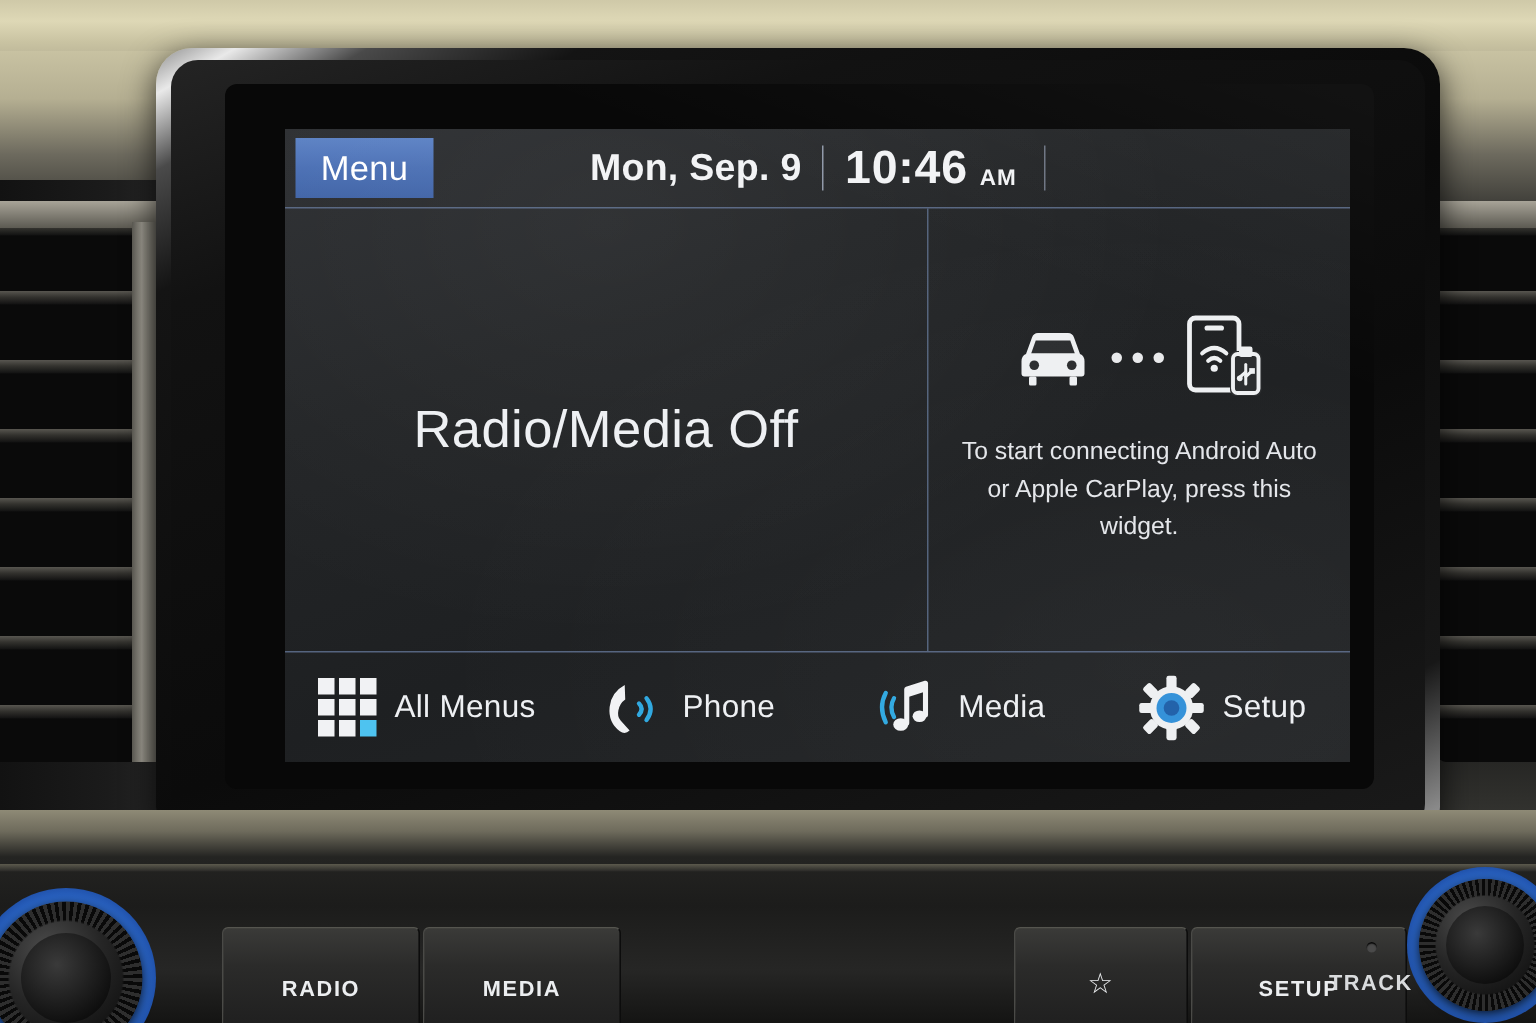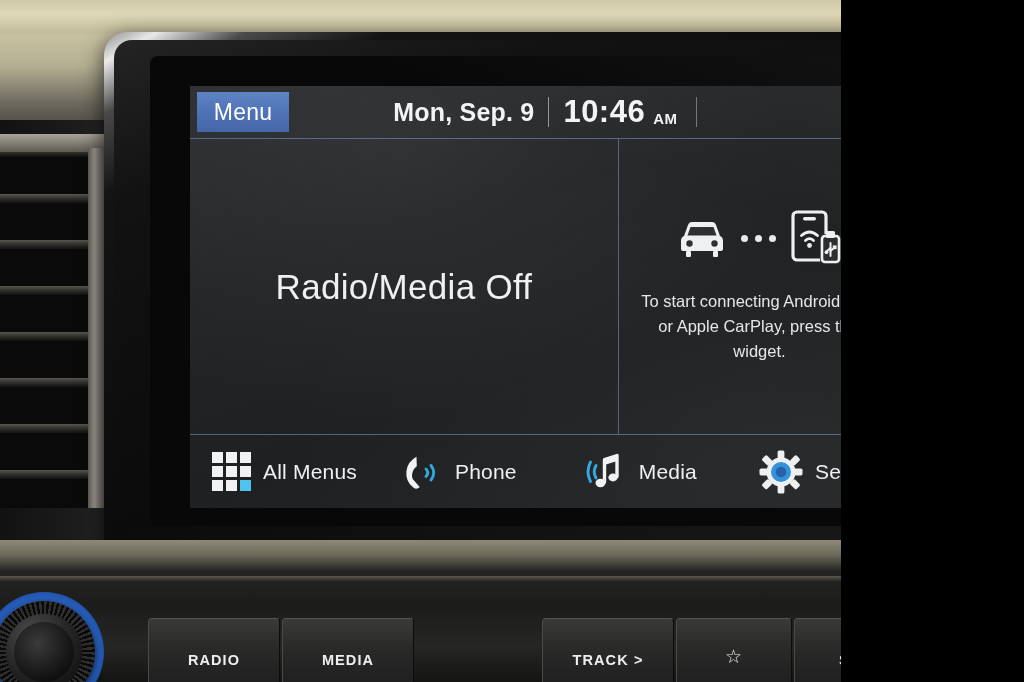--- a/index.html
+++ b/index.html
@@ -1,18 +1,18 @@
 <!DOCTYPE html>
 <html><head>
 <meta charset="utf-8">
 <style>
   html,body{margin:0;padding:0;background:#000;}
   body{width:1024px;height:682px;overflow:hidden;font-family:"Liberation Sans",sans-serif;}
 
-  #stage{position:relative;width:841px;height:682px;overflow:hidden;}
+  #stage{position:relative;width:1024px;height:682px;overflow:hidden;}
 
   
   .dash-top{
     position:absolute;left:0;top:0;width:1024px;height:40px;
     background:linear-gradient(180deg,#cfc9a8 0%,#ded8b6 35%,#c9c3a2 70%,#b9b396 100%);
   }
   .dash-body{
     position:absolute;left:0;top:34px;width:1024px;height:530px;
     background:linear-gradient(180deg,#c8c2a2 0%,#b5af92 6%,#6d6a5e 13%,#2b2b29 22%,#1b1b1a 55%,#242422 88%,#3a3a36 100%);
   }
@@ -365,23 +365,20 @@
   <div class="dash-lower"></div>
   <div class="lower-trim"></div>
 
   <div class="btnbar">
     <div class="pbtn btn-radio">
       <span>RADIO</span>
     </div>
     <div class="pbtn btn-media">
       <span>MEDIA</span>
     </div>
-    <div class="pbtn btn-track">
-      <span>TRACK &gt;</span>
-    </div>
     <div class="pbtn btn-fav">
       <span class="star">☆</span>
     </div>
     <div class="pbtn btn-setup">
       <span>SETUP</span>
     </div>
   </div>
 
   <div class="led"></div>
   <div class="tune-lbl">TRACK</div>

